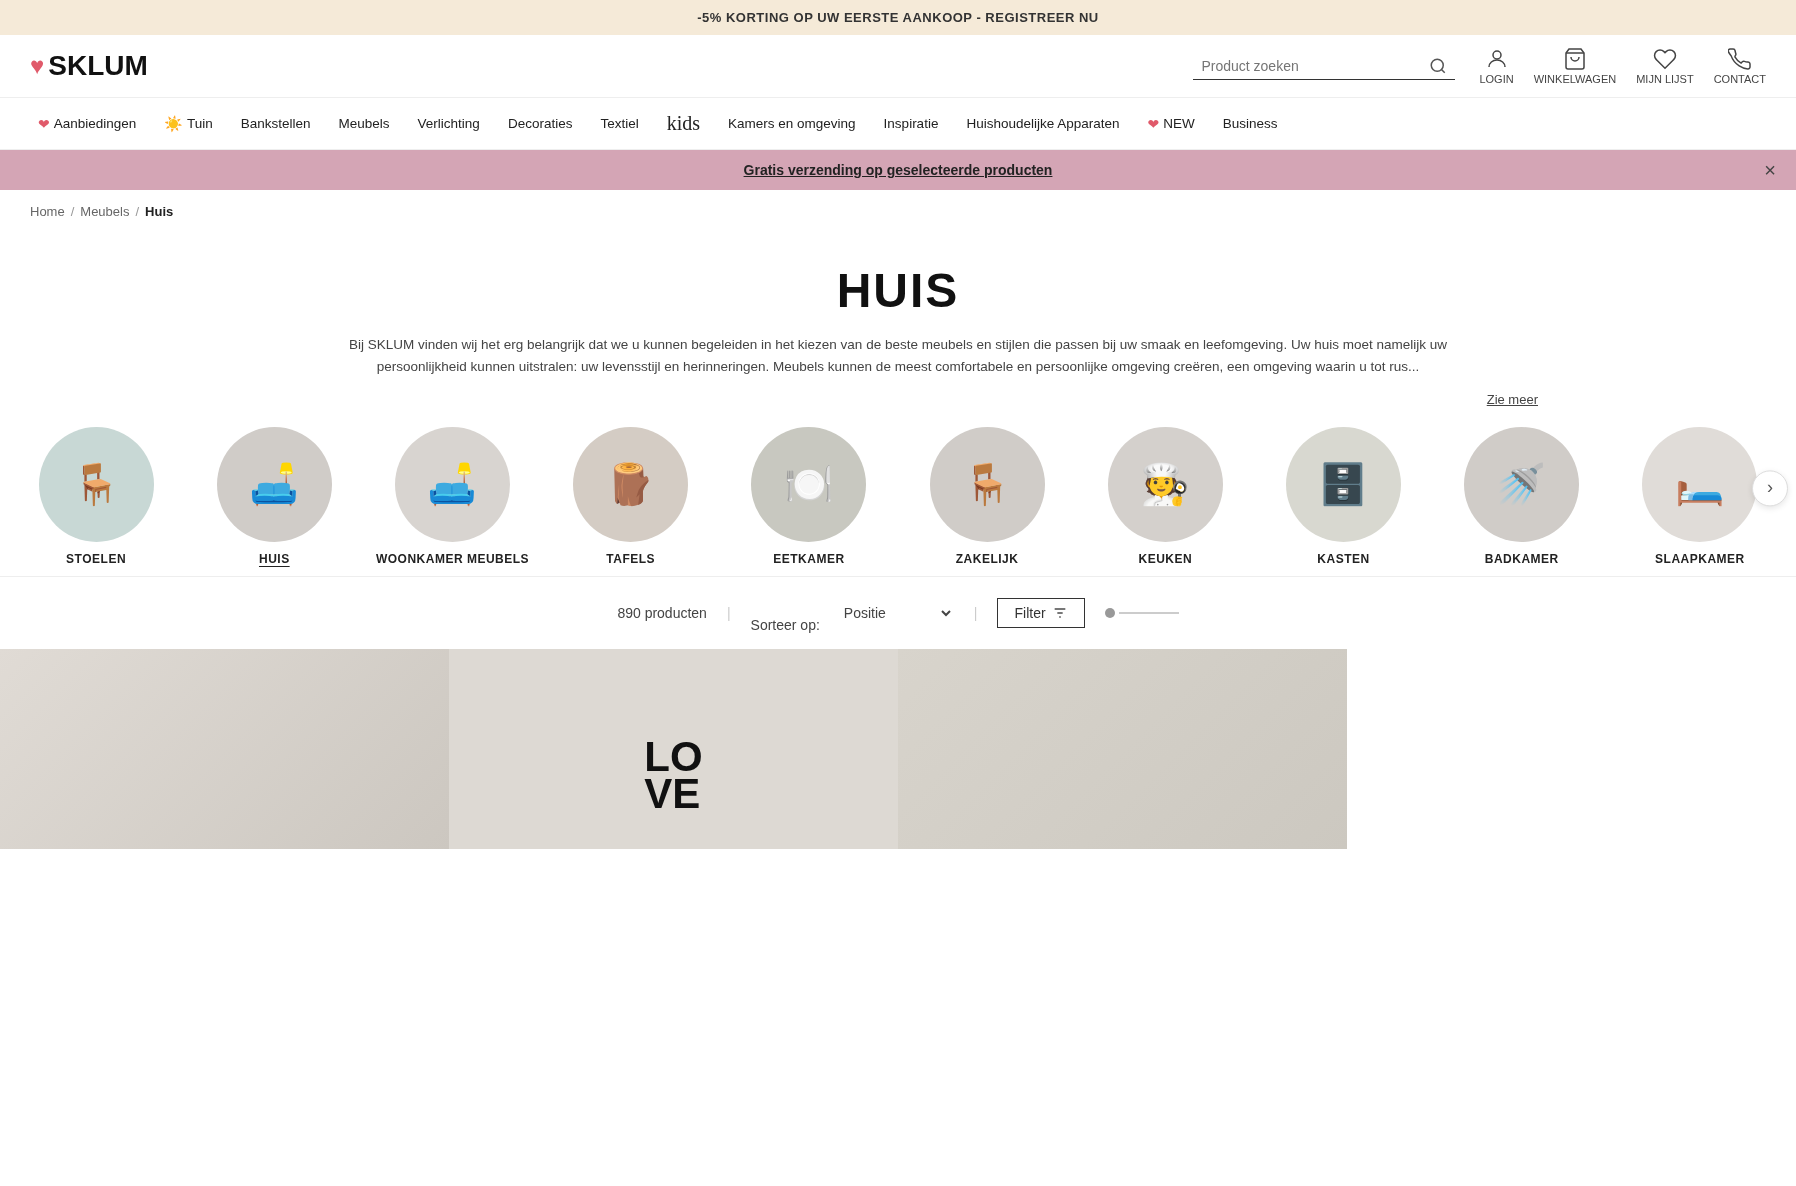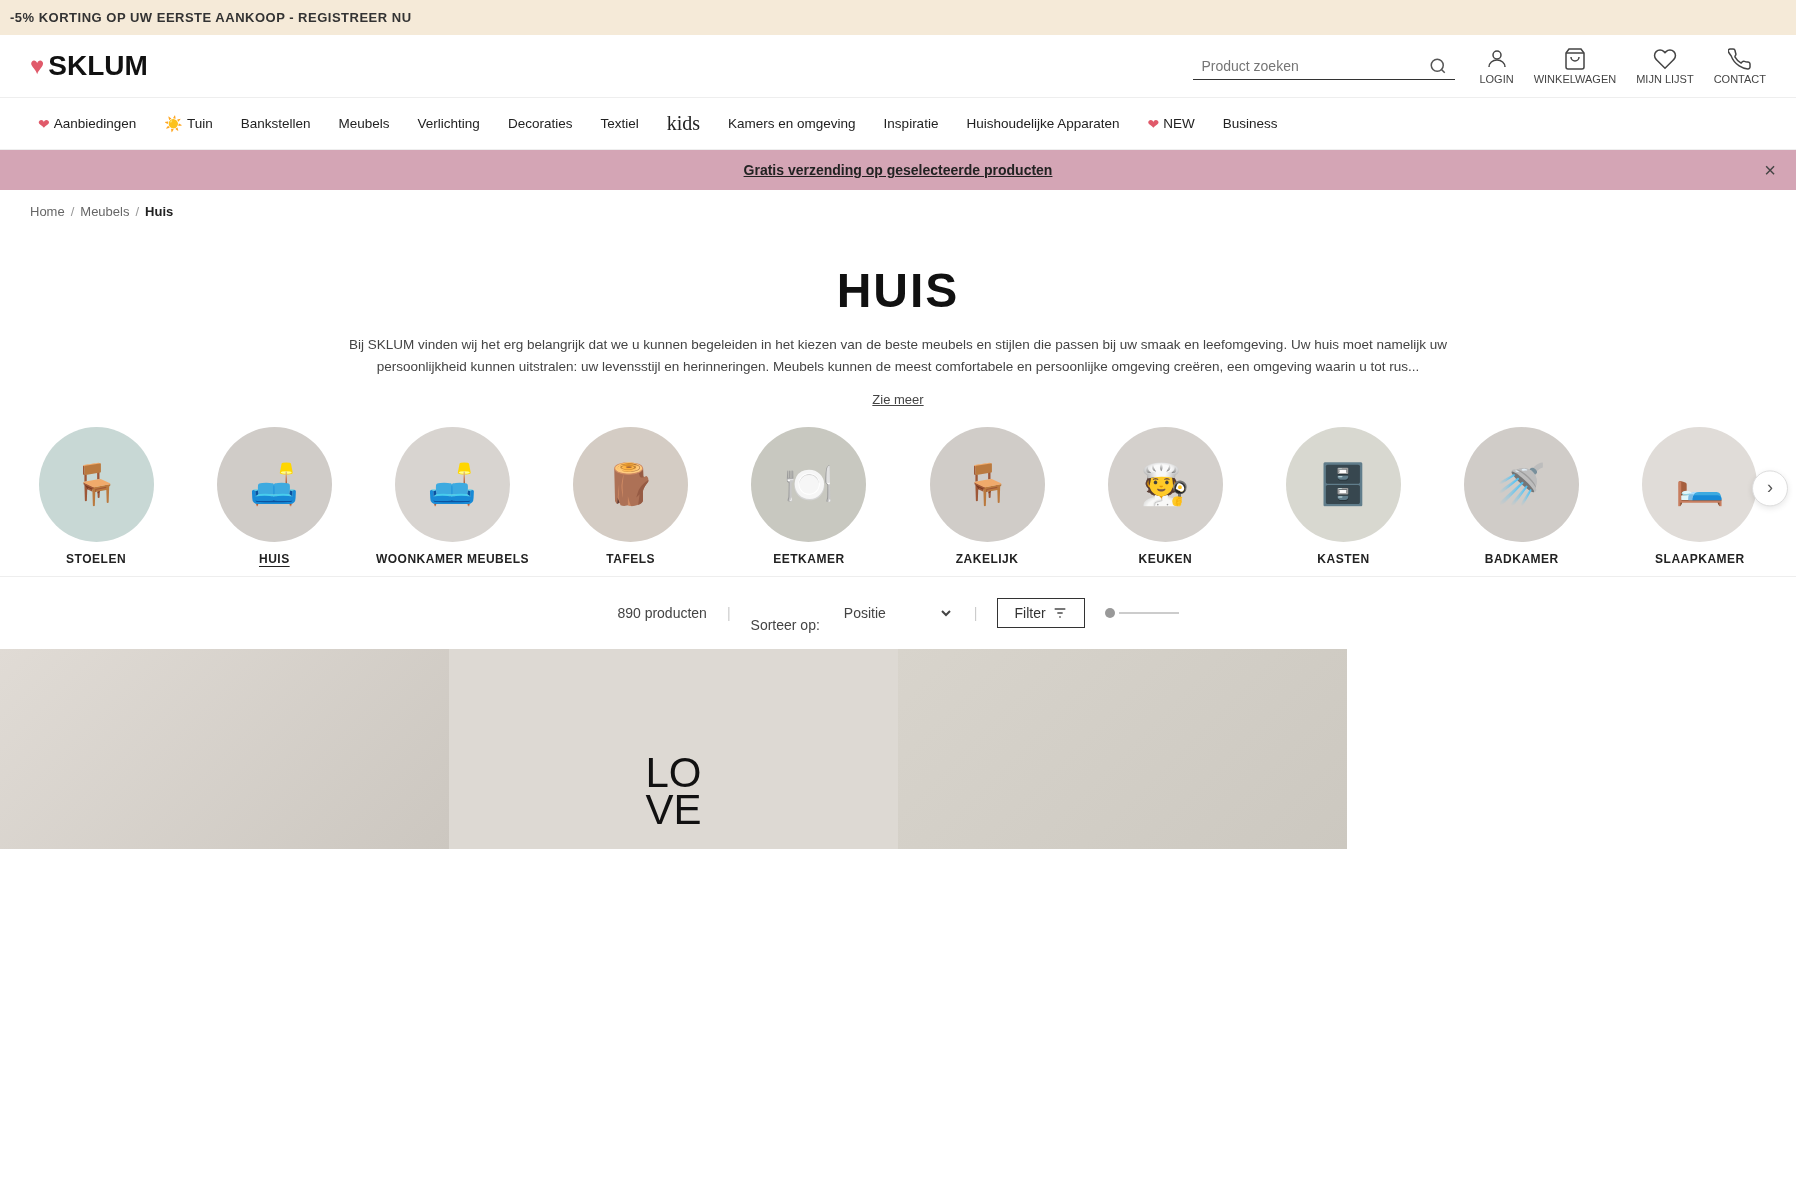--- a/index.html
+++ b/index.html
@@ -1,20 +1,21 @@
 <!DOCTYPE html>
 <html><head>
   <meta charset="utf-8">
   <style>
     * { box-sizing: border-box; margin: 0; padding: 0; }
     body { font-family: Arial, Helvetica, sans-serif; background: #fff; color: #222; font-size: 14px; }
 
     
     .top-banner {
       background: #f5ead8;
+      text-align: center;
       padding: 10px;
       font-size: 13px;
       font-weight: bold;
       letter-spacing: 0.5px;
       color: #333;
     }
 
     
     .header {
       display: flex;
@@ -170,21 +171,21 @@
     .page-desc {
       max-width: 1200px;
       margin: 0 auto;
       padding: 0 30px 10px;
       text-align: center;
       font-size: 13.5px;
       line-height: 1.6;
       color: #444;
     }
     .page-desc-more {
-      text-align: center;
+      text-align: right;
       padding: 4px 30px 0;
       max-width: 1340px;
       margin: 0 auto;
     }
     .page-desc-more a {
       color: #444;
       font-size: 13px;
       text-decoration: underline;
     }
 
@@ -570,20 +571,20 @@
     <span class="range-line"></span>
   </div>
 </div>
 
 <div class="product-strip">
   <div class="product-tile" style="background: linear-gradient(135deg, #e0dbd5 0%, #ccc7c0 100%); position:relative;">
     <div class="product-tile-content"></div>
   </div>
   <div class="product-tile" style="background: #ddd9d3; position:relative;">
     <div class="product-tile-content"></div>
-    <div class="product-tile-text" style="font-size:42px; font-weight:400; color:#111; position:absolute; bottom:20px; left:50%; transform:translateX(-50%); line-height:0.9;">
+    <div class="product-tile-text" style="font-size:42px; font-weight:700; color:#111; position:absolute; bottom:36px; left:50%; transform:translateX(-50%); line-height:0.9;">
       LO<br>VE
     </div>
   </div>
   <div class="product-tile" style="background: linear-gradient(135deg, #d8d4cc 0%, #ccc8c0 100%);">
     <div class="product-tile-content"></div>
   </div>
 </div>
 
 </body></html>

